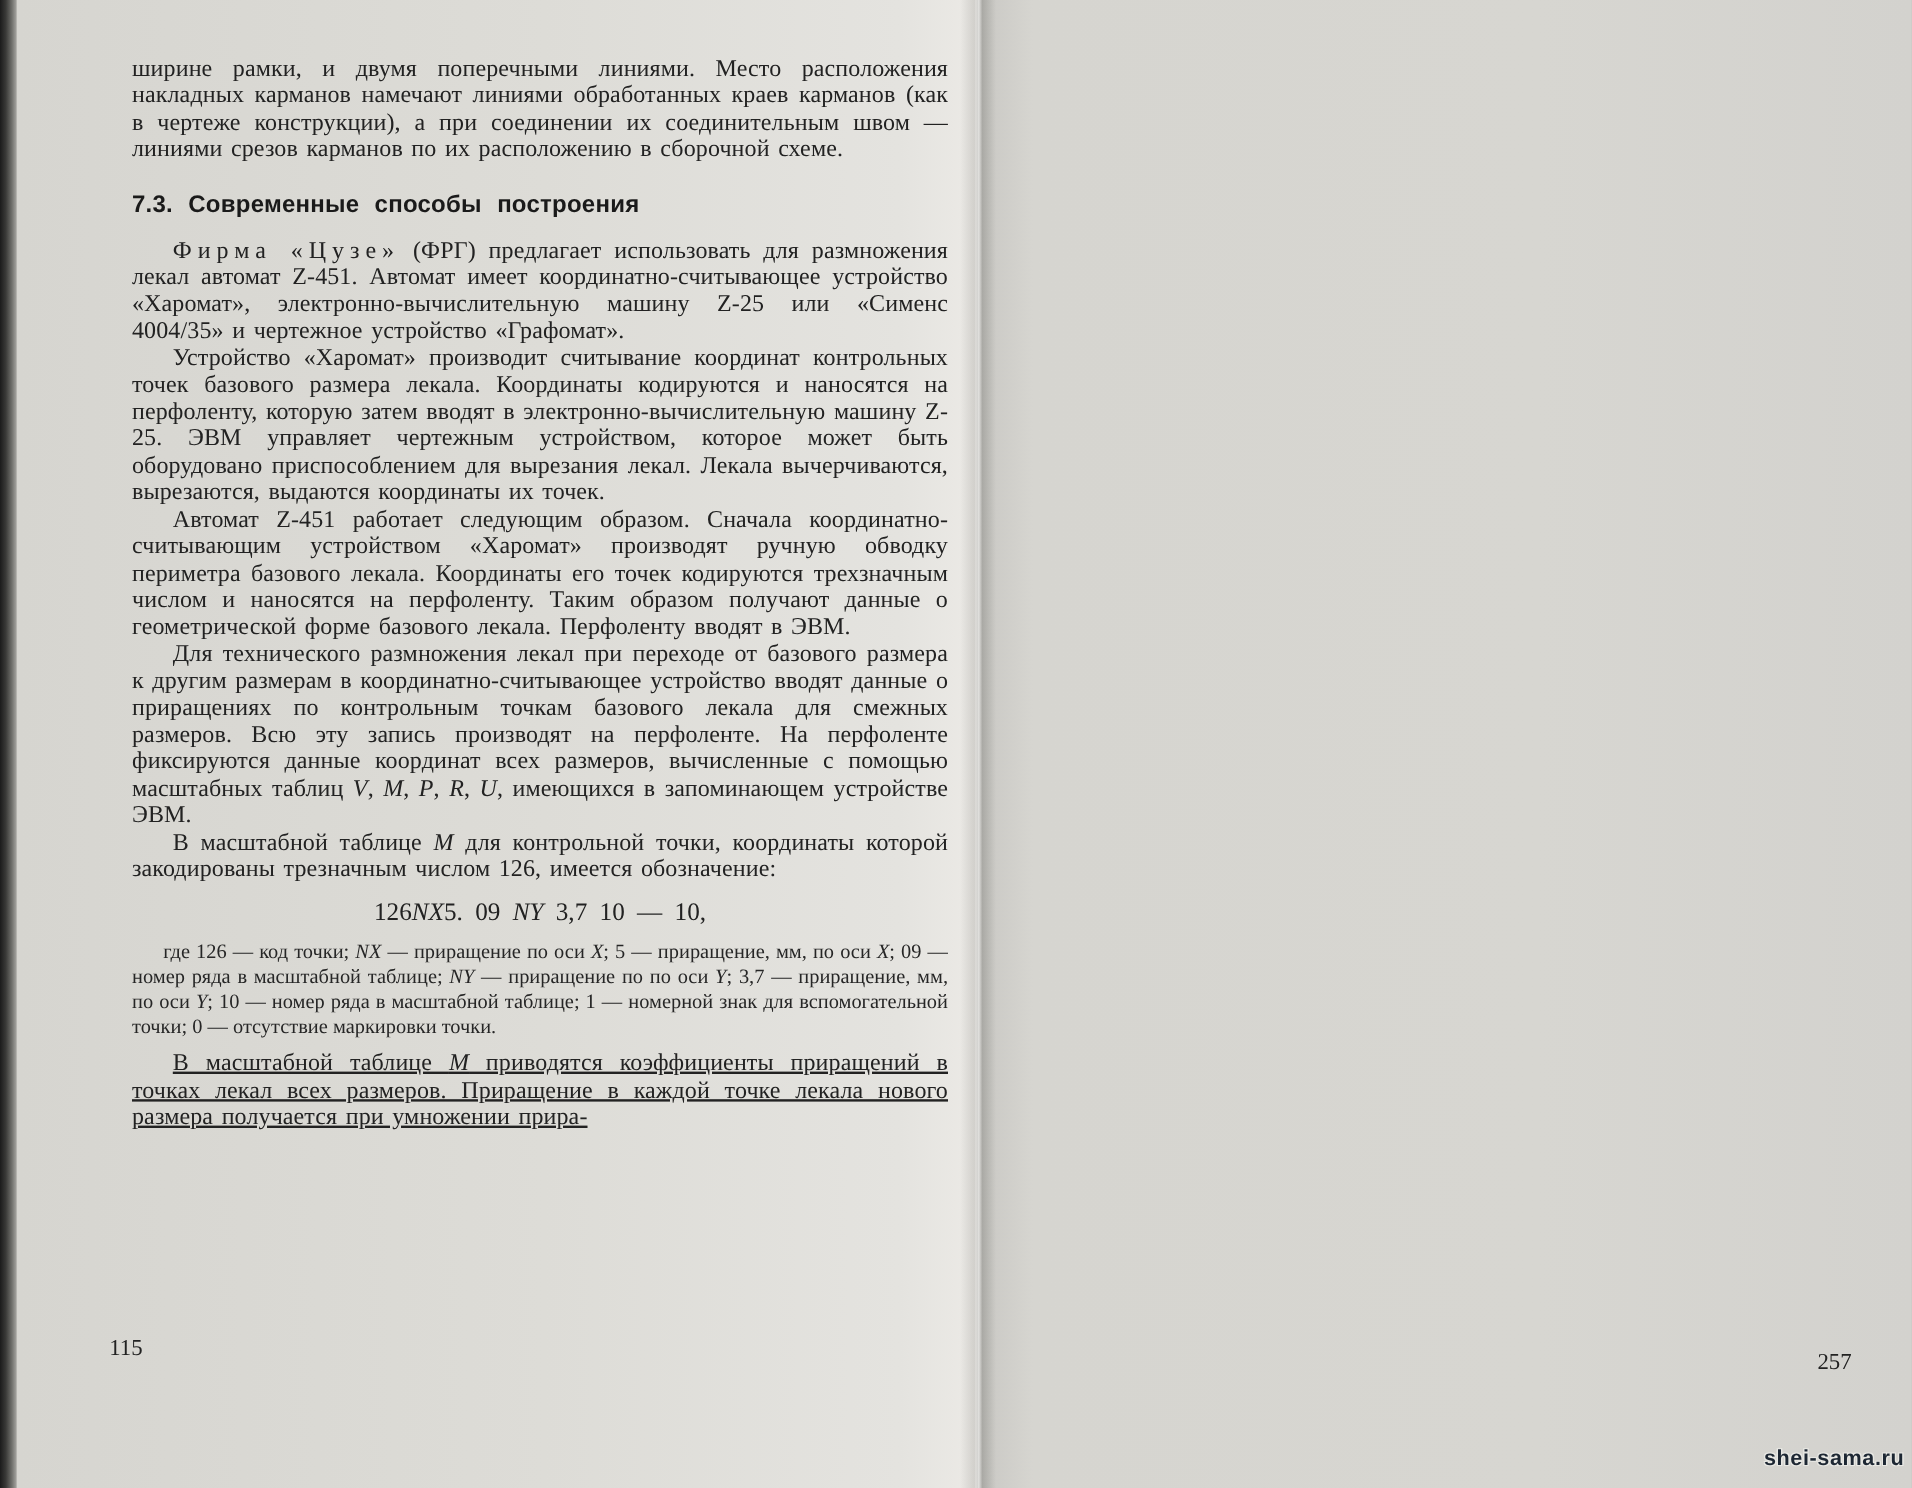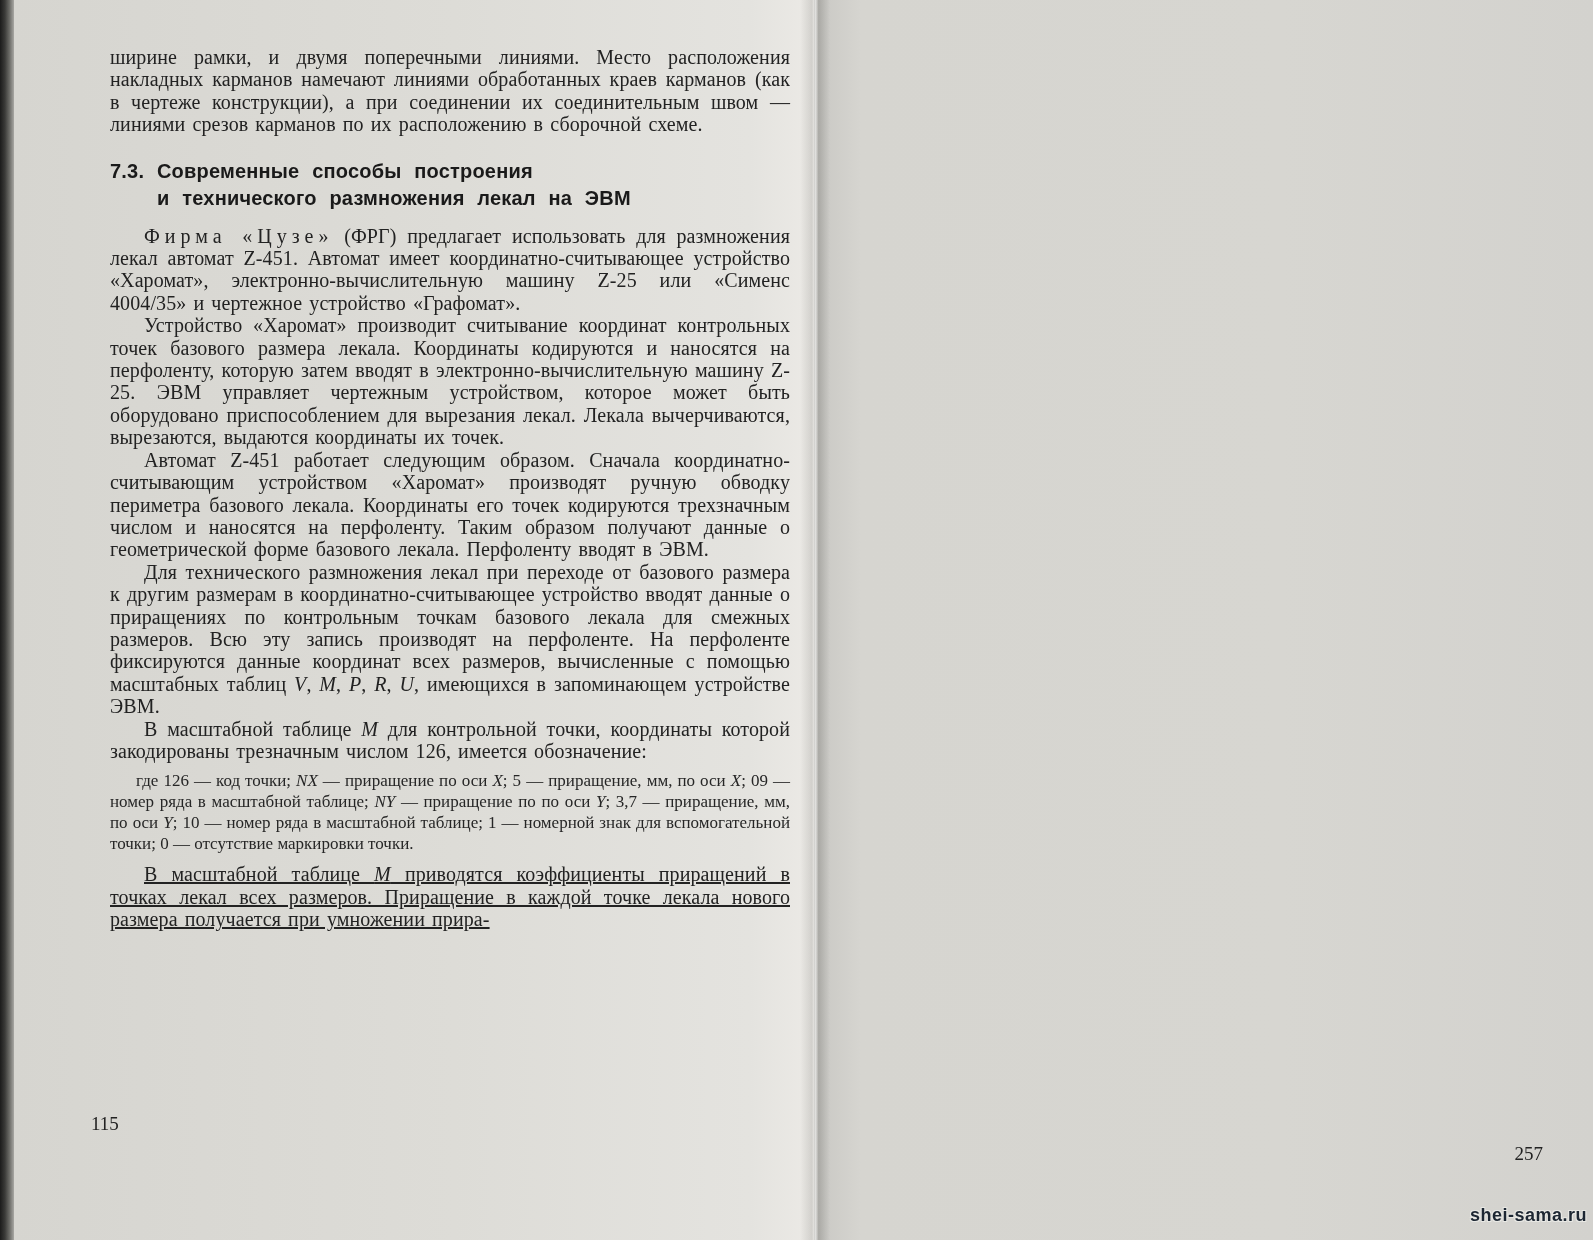--- a/index.html
+++ b/index.html
@@ -48,53 +48,53 @@
   }
   .heading .h2line{margin-left:47px;}
 
   .formula{
     text-align:center;font-size:21px;margin:13px 0 9px 0;
     word-spacing:5px;color:#222;
   }
 
   .pagenum{position:absolute;font-size:19px;color:#222;}
   .pagenum.pl{left:77px;top:1113px;}
-  .pagenum.pr{right:50px;top:1125px;margin-top:18px;}
+  .pagenum.pr{right:50px;top:1125px;}
 
   .watermark{
     position:absolute;right:6px;top:1205px;
     font-family:Liberation Sans, sans-serif;font-weight:bold;
     font-size:18px;letter-spacing:0.5px;color:#1d2733;
     text-shadow:-1px -1px 0 #e8e8e4, 1px -1px 0 #e8e8e4, -1px 1px 0 #e8e8e4, 1px 1px 0 #e8e8e4;
   }
 </style>
 </head>
 <body>
 
 <div class="spine"></div>
 
 <div class="page left">
   <div class="col cl">
     <p class="b">ширине рамки, и двумя поперечными линиями. Место расположения накладных карманов намечают линиями обработанных краев карманов (как в чертеже конструкции), а при соединении их соединительным швом — линиями срезов карманов по их расположению в сборочной схеме.</p>
 
     <div class="heading">
       <div>7.3. Современные способы построения</div>
-      <div class="h2line">и технического размножения лекал на ЭВМ</div>
     </div>
 
     <p class="b ind"><span class="spaced">Фирма «Цузе»</span><span> (ФРГ) предлагает использовать для размножения лекал автомат Z-451. Автомат имеет координатно-считывающее устройство «Харомат», электронно-вычислительную машину Z-25 или «Сименс 4004/35» и чертежное устройство «Графомат».</span></p>
 
     <p class="b ind">Устройство «Харомат» производит считывание координат контрольных точек базового размера лекала. Координаты кодируются и наносятся на перфоленту, которую затем вводят в электронно-вычислительную машину Z-25. ЭВМ управляет чертежным устройством, которое может быть оборудовано приспособлением для вырезания лекал. Лекала вычерчиваются, вырезаются, выдаются координаты их точек.</p>
 
     <p class="b ind">Автомат Z-451 работает следующим образом. Сначала координатно-считывающим устройством «Харомат» производят ручную обводку периметра базового лекала. Координаты его точек кодируются трехзначным числом и наносятся на перфоленту. Таким образом получают данные о геометрической форме базового лекала. Перфоленту вводят в ЭВМ.</p>
 
     <p class="b ind">Для технического размножения лекал при переходе от базового размера к другим размерам в координатно-считывающее устройство вводят данные о приращениях по контрольным точкам базового лекала для смежных размеров. Всю эту запись производят на перфоленте. На перфоленте фиксируются данные координат всех размеров, вычисленные с помощью масштабных таблиц <i>V</i>, <i>M</i>, <i>P</i>, <i>R</i>, <i>U</i>, имеющихся в запоминающем устройстве ЭВМ.</p>
 
     <p class="b ind">В масштабной таблице <i>М</i> для контрольной точки, координаты которой закодированы трезначным числом 126, имеется обозначение:</p>
 
+    <div class="formula">126<i>NX</i>5. 09 <i>NY</i> 3,7 10 — 10,</div>
 
     <p class="small">где 126 — код точки; <i>NX</i> — приращение по оси <i>X</i>; 5 — приращение, мм, по оси <i>X</i>; 09 — номер ряда в масштабной таблице; <i>NY</i> — приращение по по оси <i>Y</i>; 3,7 — приращение, мм, по оси <i>Y</i>; 10 — номер ряда в масштабной таблице; 1 — номерной знак для вспомогательной точки; 0 — отсутствие маркировки точки.</p>
 
     <p class="b ind" style="margin-top:9px;text-decoration:underline;">В масштабной таблице <i>М</i> приводятся коэффициенты приращений в точках лекал всех размеров. Приращение в каждой точке лекала нового размера получается при умножении прира-</p>
   </div>
   <div class="pagenum pl">115</div>
 </div>
 
 <div class="page right">
 

